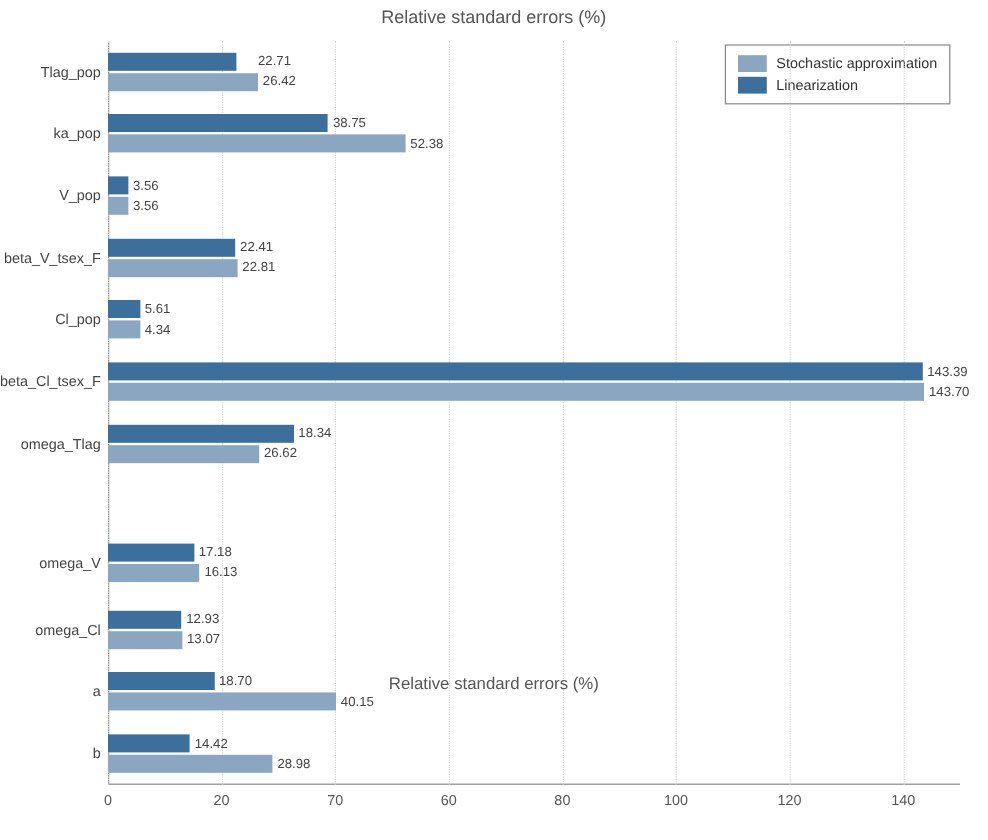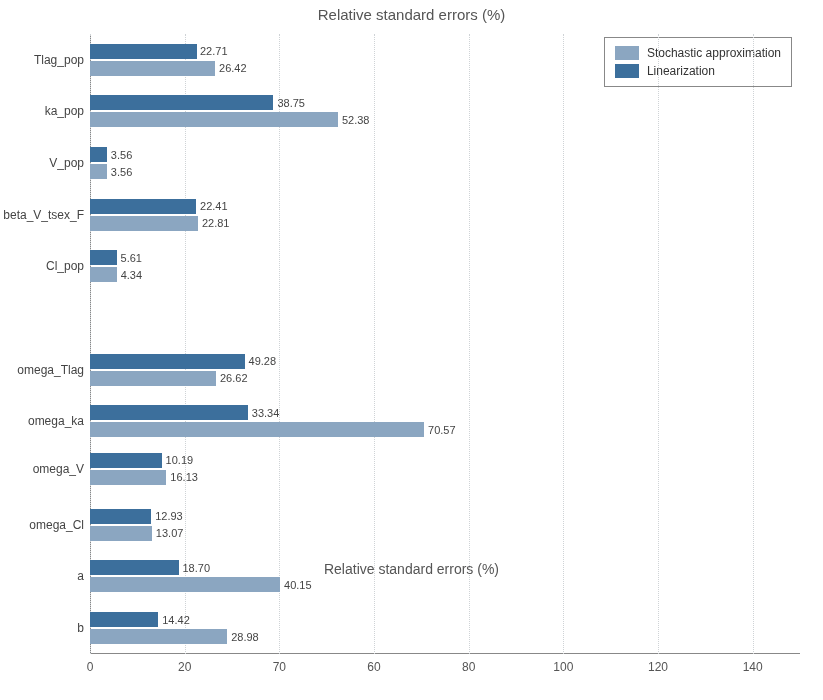--- a/index.html
+++ b/index.html
@@ -156,21 +156,21 @@
       <div class="tick-label" style="left: 378.667px;">80</div>
       <div class="grid-line" style="left: 473.333px;"></div>
       <div class="tick-label" style="left: 473.333px;">100</div>
       <div class="grid-line" style="left: 568px;"></div>
       <div class="tick-label" style="left: 568px;">120</div>
       <div class="grid-line" style="left: 662.667px;"></div>
       <div class="tick-label" style="left: 662.667px;">140</div>
       <div class="row" style="top: 0px; height: 51.6667px;">
         <div class="cat-label">Tlag_pop</div>
         <div class="bar lin" style="top: 9.83333px; width: 107.494px;"></div>
-        <div class="val" style="left: 106px; top: 17.3333px;">22.71</div>
+        <div class="val" style="left: 121px; top: 17.3333px;">22.71</div>
         <div class="bar sa" style="top: 26.8333px; width: 125.055px;"></div>
         <div class="val" style="left: 125.055px; top: 34.3333px;">26.42</div>
       </div>
       <div class="row" style="top: 51.6667px; height: 51.6667px;">
         <div class="cat-label">ka_pop</div>
         <div class="bar lin" style="top: 9.83333px; width: 183.417px;"></div>
         <div class="val" style="left: 183.417px; top: 17.3333px;">38.75</div>
         <div class="bar sa" style="top: 26.8333px; width: 247.932px;"></div>
         <div class="val" style="left: 247.932px; top: 34.3333px;">52.38</div>
       </div>
@@ -188,38 +188,38 @@
         <div class="bar sa" style="top: 26.8333px; width: 107.967px;"></div>
         <div class="val" style="left: 107.967px; top: 34.3333px;">22.81</div>
       </div>
       <div class="row" style="top: 206.667px; height: 51.6667px;">
         <div class="cat-label">Cl_pop</div>
         <div class="bar lin" style="top: 9.83333px; width: 26.554px;"></div>
         <div class="val" style="left: 26.554px; top: 17.3333px;">5.61</div>
         <div class="bar sa" style="top: 26.8333px; width: 26.6487px;"></div>
         <div class="val" style="left: 26.6487px; top: 34.3333px;">4.34</div>
       </div>
+      <div class="row" style="top: 258.333px; height: 51.6667px;">
+        <div class="cat-label">beta_Cl_tsex_F</div>
+        <div class="bar lin" style="top: 9.83333px; width: 678.713px;"></div>
+        <div class="val" style="left: 678.713px; top: 17.3333px;">143.39</div>
+        <div class="bar sa" style="top: 26.8333px; width: 680.18px;"></div>
+        <div class="val" style="left: 680.18px; top: 34.3333px;">143.70</div>
+      </div>
       <div class="row" style="top: 310px; height: 51.6667px;">
         <div class="cat-label">omega_Tlag</div>
         <div class="bar lin" style="top: 9.83333px; width: 154.591px;"></div>
-        <div class="val" style="left: 154.591px; top: 17.3333px;">49.28</div>
+        <div class="val" style="left: 154.591px; top: 17.3333px;">18.34</div>
         <div class="bar sa" style="top: 26.8333px; width: 126.001px;"></div>
         <div class="val" style="left: 126.001px; top: 34.3333px;">26.62</div>
-      </div>
-      <div class="row" style="top: 361.667px; height: 51.6667px;">
-        <div class="cat-label">omega_ka</div>
-        <div class="bar lin" style="top: 9.83333px; width: 157.809px;"></div>
-        <div class="val" style="left: 157.809px; top: 17.3333px;">33.34</div>
-        <div class="bar sa" style="top: 26.8333px; width: 334.031px;"></div>
-        <div class="val" style="left: 334.031px; top: 34.3333px;">70.57</div>
       </div>
       <div class="row" style="top: 409px; height: 51.6667px;">
         <div class="cat-label">omega_V</div>
         <div class="bar lin" style="top: 9.83333px; width: 71.6153px;"></div>
-        <div class="val" style="left: 71.6153px; top: 17.3333px;">10.19</div>
+        <div class="val" style="left: 71.6153px; top: 17.3333px;">17.18</div>
         <div class="bar sa" style="top: 26.8333px; width: 76.3487px;"></div>
         <div class="val" style="left: 76.3487px; top: 34.3333px;">16.13</div>
       </div>
       <div class="row" style="top: 465px; height: 51.6667px;">
         <div class="cat-label">omega_Cl</div>
         <div class="bar lin" style="top: 9.83333px; width: 61.202px;"></div>
         <div class="val" style="left: 61.202px; top: 17.3333px;">12.93</div>
         <div class="bar sa" style="top: 26.8333px; width: 61.8647px;"></div>
         <div class="val" style="left: 61.8647px; top: 34.3333px;">13.07</div>
       </div>

